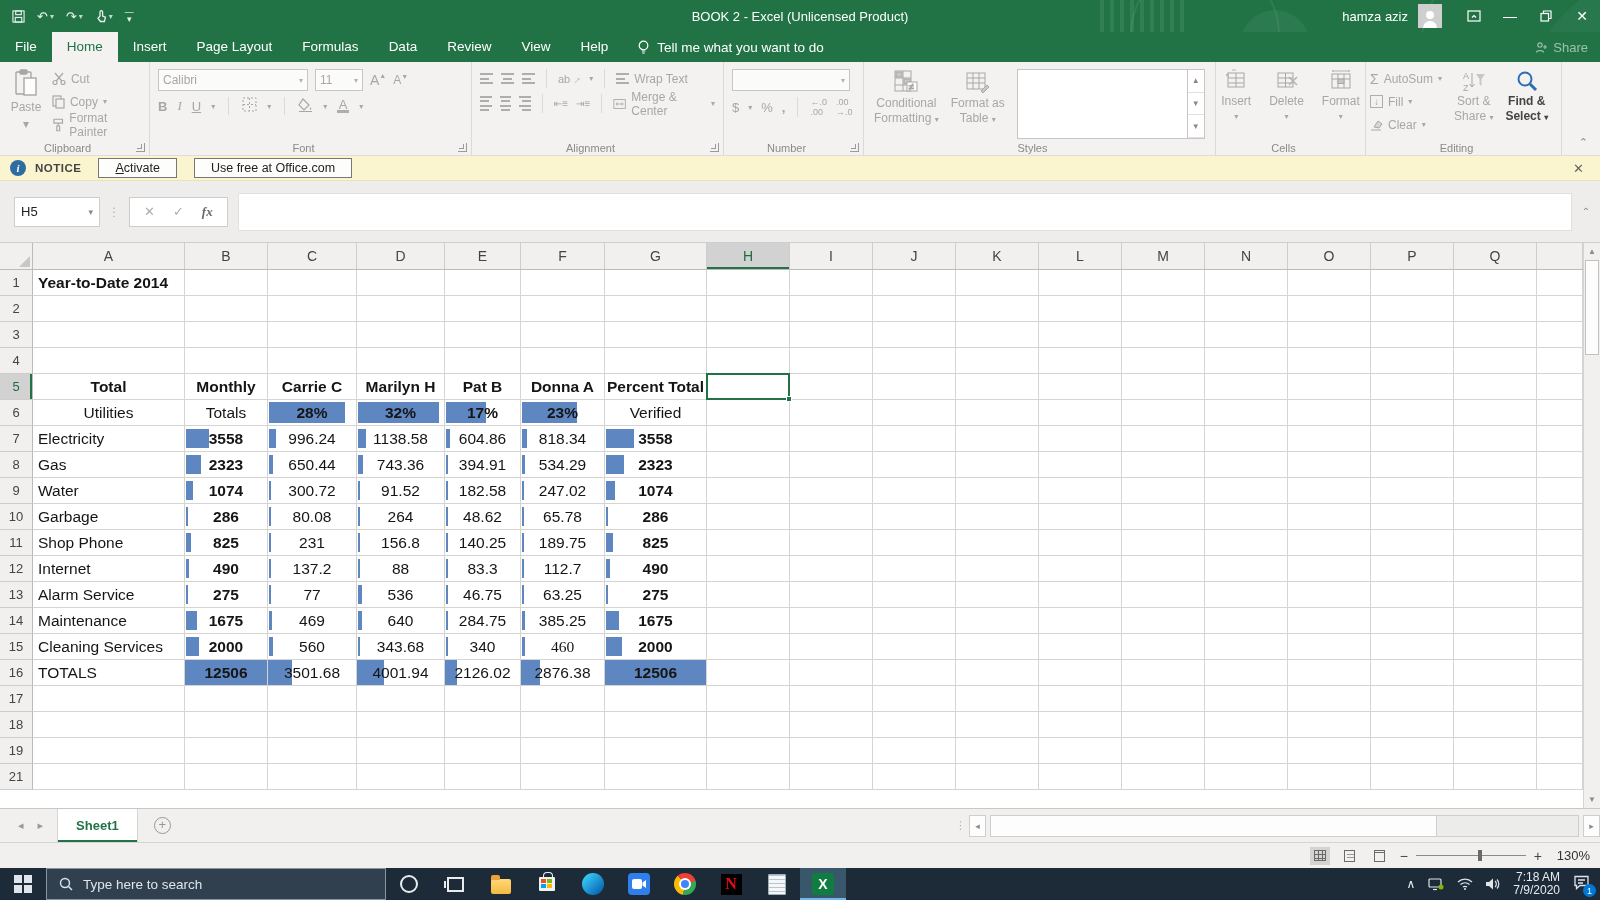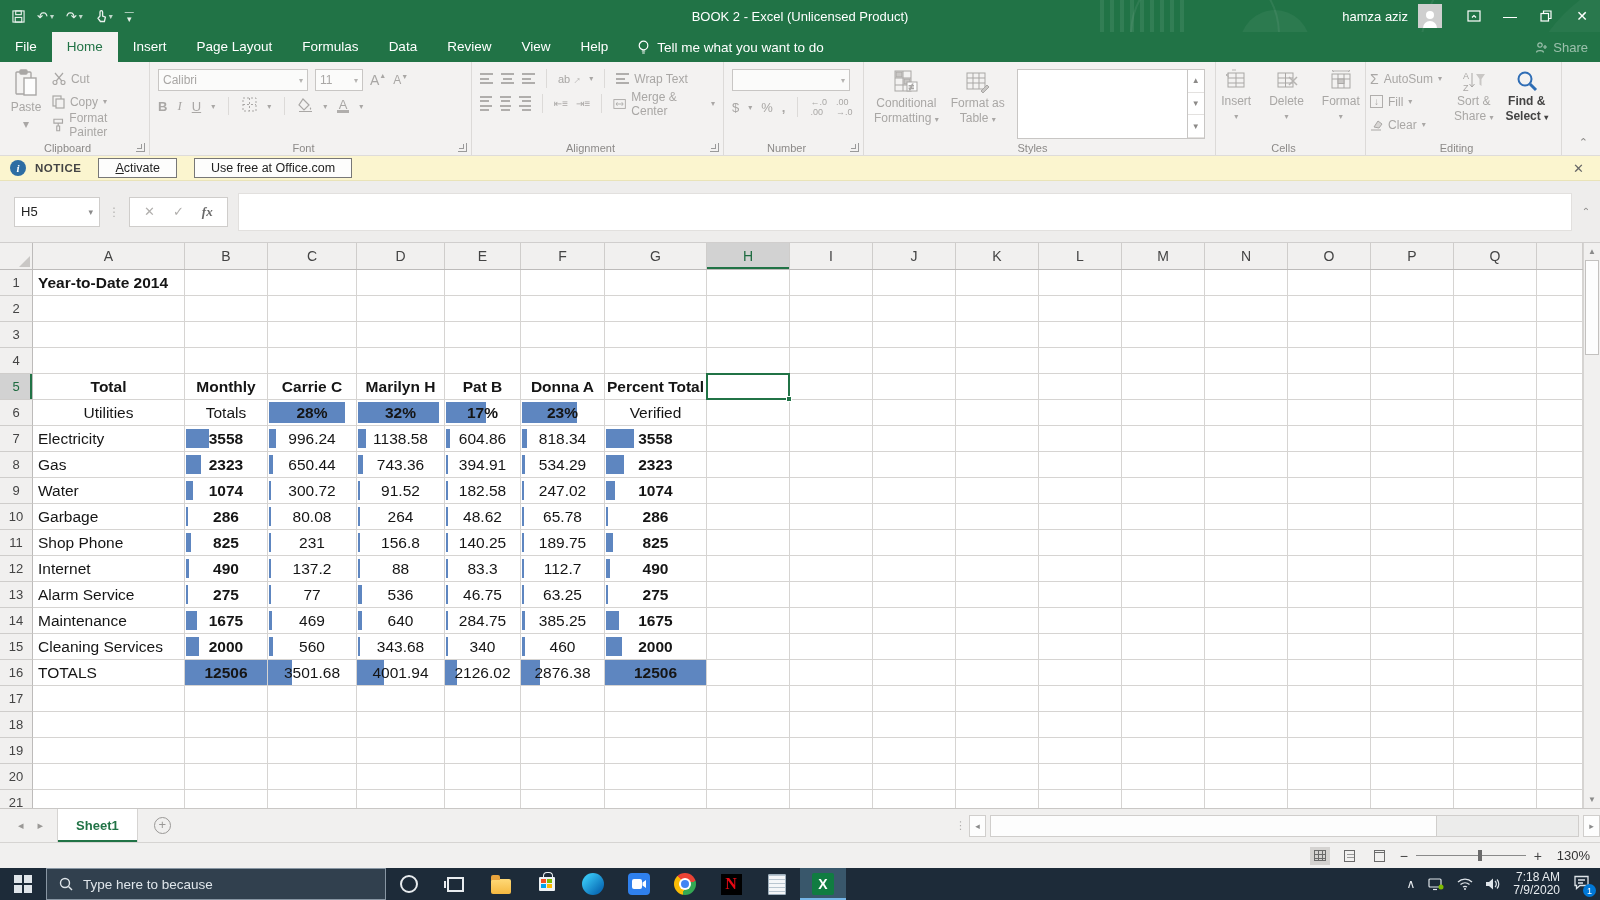--- a/index.html
+++ b/index.html
@@ -1072,21 +1072,21 @@
           <span class="t">560</span>
         </div>
         <div class="cell" style="width: 88px;">
           <div class="bar" style="width: 2px;"></div>
           <span class="t">343.68</span>
         </div>
         <div class="cell" style="width: 76px;">
           <div class="bar" style="width: 2px;"></div>
           <span class="t">340</span>
         </div>
-        <div class="cell" style="width: 84px;">
+        <div class="cell" style="width: 84px; font-family: Liberation Serif, serif;">
           <div class="bar" style="width: 3px;"></div>
           <span class="t">460</span>
         </div>
         <div class="cell" style="width: 102px;">
           <div class="bar" style="width: 16px;"></div>
           <span class="t b">2000</span>
         </div>
         <div class="cell" style="width: 83px;"></div>
         <div class="cell" style="width: 83px;"></div>
         <div class="cell" style="width: 83px;"></div>
@@ -1175,41 +1175,20 @@
         <div class="cell" style="width: 83px;"></div>
         <div class="cell" style="width: 83px;"></div>
         <div class="cell" style="width: 83px;"></div>
         <div class="cell" style="width: 83px;"></div>
         <div class="cell" style="width: 83px;"></div>
         <div class="cell" style="width: 83px;"></div>
         <div class="cell" style="width: 46px;"></div>
       </div>
       <div class="grow">
         <div class="rh">19</div>
-        <div class="cell" style="width: 152px;"></div>
-        <div class="cell" style="width: 83px;"></div>
-        <div class="cell" style="width: 89px;"></div>
-        <div class="cell" style="width: 88px;"></div>
-        <div class="cell" style="width: 76px;"></div>
-        <div class="cell" style="width: 84px;"></div>
-        <div class="cell" style="width: 102px;"></div>
-        <div class="cell" style="width: 83px;"></div>
-        <div class="cell" style="width: 83px;"></div>
-        <div class="cell" style="width: 83px;"></div>
-        <div class="cell" style="width: 83px;"></div>
-        <div class="cell" style="width: 83px;"></div>
-        <div class="cell" style="width: 83px;"></div>
-        <div class="cell" style="width: 83px;"></div>
-        <div class="cell" style="width: 83px;"></div>
-        <div class="cell" style="width: 83px;"></div>
-        <div class="cell" style="width: 83px;"></div>
-        <div class="cell" style="width: 46px;"></div>
-      </div>
-      <div class="grow">
-        <div class="rh">20</div>
         <div class="cell" style="width: 152px;"></div>
         <div class="cell" style="width: 83px;"></div>
         <div class="cell" style="width: 89px;"></div>
         <div class="cell" style="width: 88px;"></div>
         <div class="cell" style="width: 76px;"></div>
         <div class="cell" style="width: 84px;"></div>
         <div class="cell" style="width: 102px;"></div>
         <div class="cell" style="width: 83px;"></div>
         <div class="cell" style="width: 83px;"></div>
         <div class="cell" style="width: 83px;"></div>
@@ -1294,21 +1273,21 @@
           <i></i>
           <i></i>
           <i></i>
         </span>
       </div>
     <div class="searchbox">
       <svg width="14" height="14" viewBox="0 0 14 14" fill="none" stroke="#dfe5ea" stroke-width="1.4">
           <circle cx="6" cy="6" r="4.5"></circle>
           <path d="M9.5 9.5 L13 13"></path>
         </svg>
-      <span>Type here to because</span>
+      <span>Type here to search</span>
     </div>
     <div class="tb-item">
         <span class="cortana-o"></span>
       </div>
     <div class="tb-item">
         <span class="taskview"></span>
       </div>
     <div class="tb-item">
         <span class="folder"></span>
       </div>

